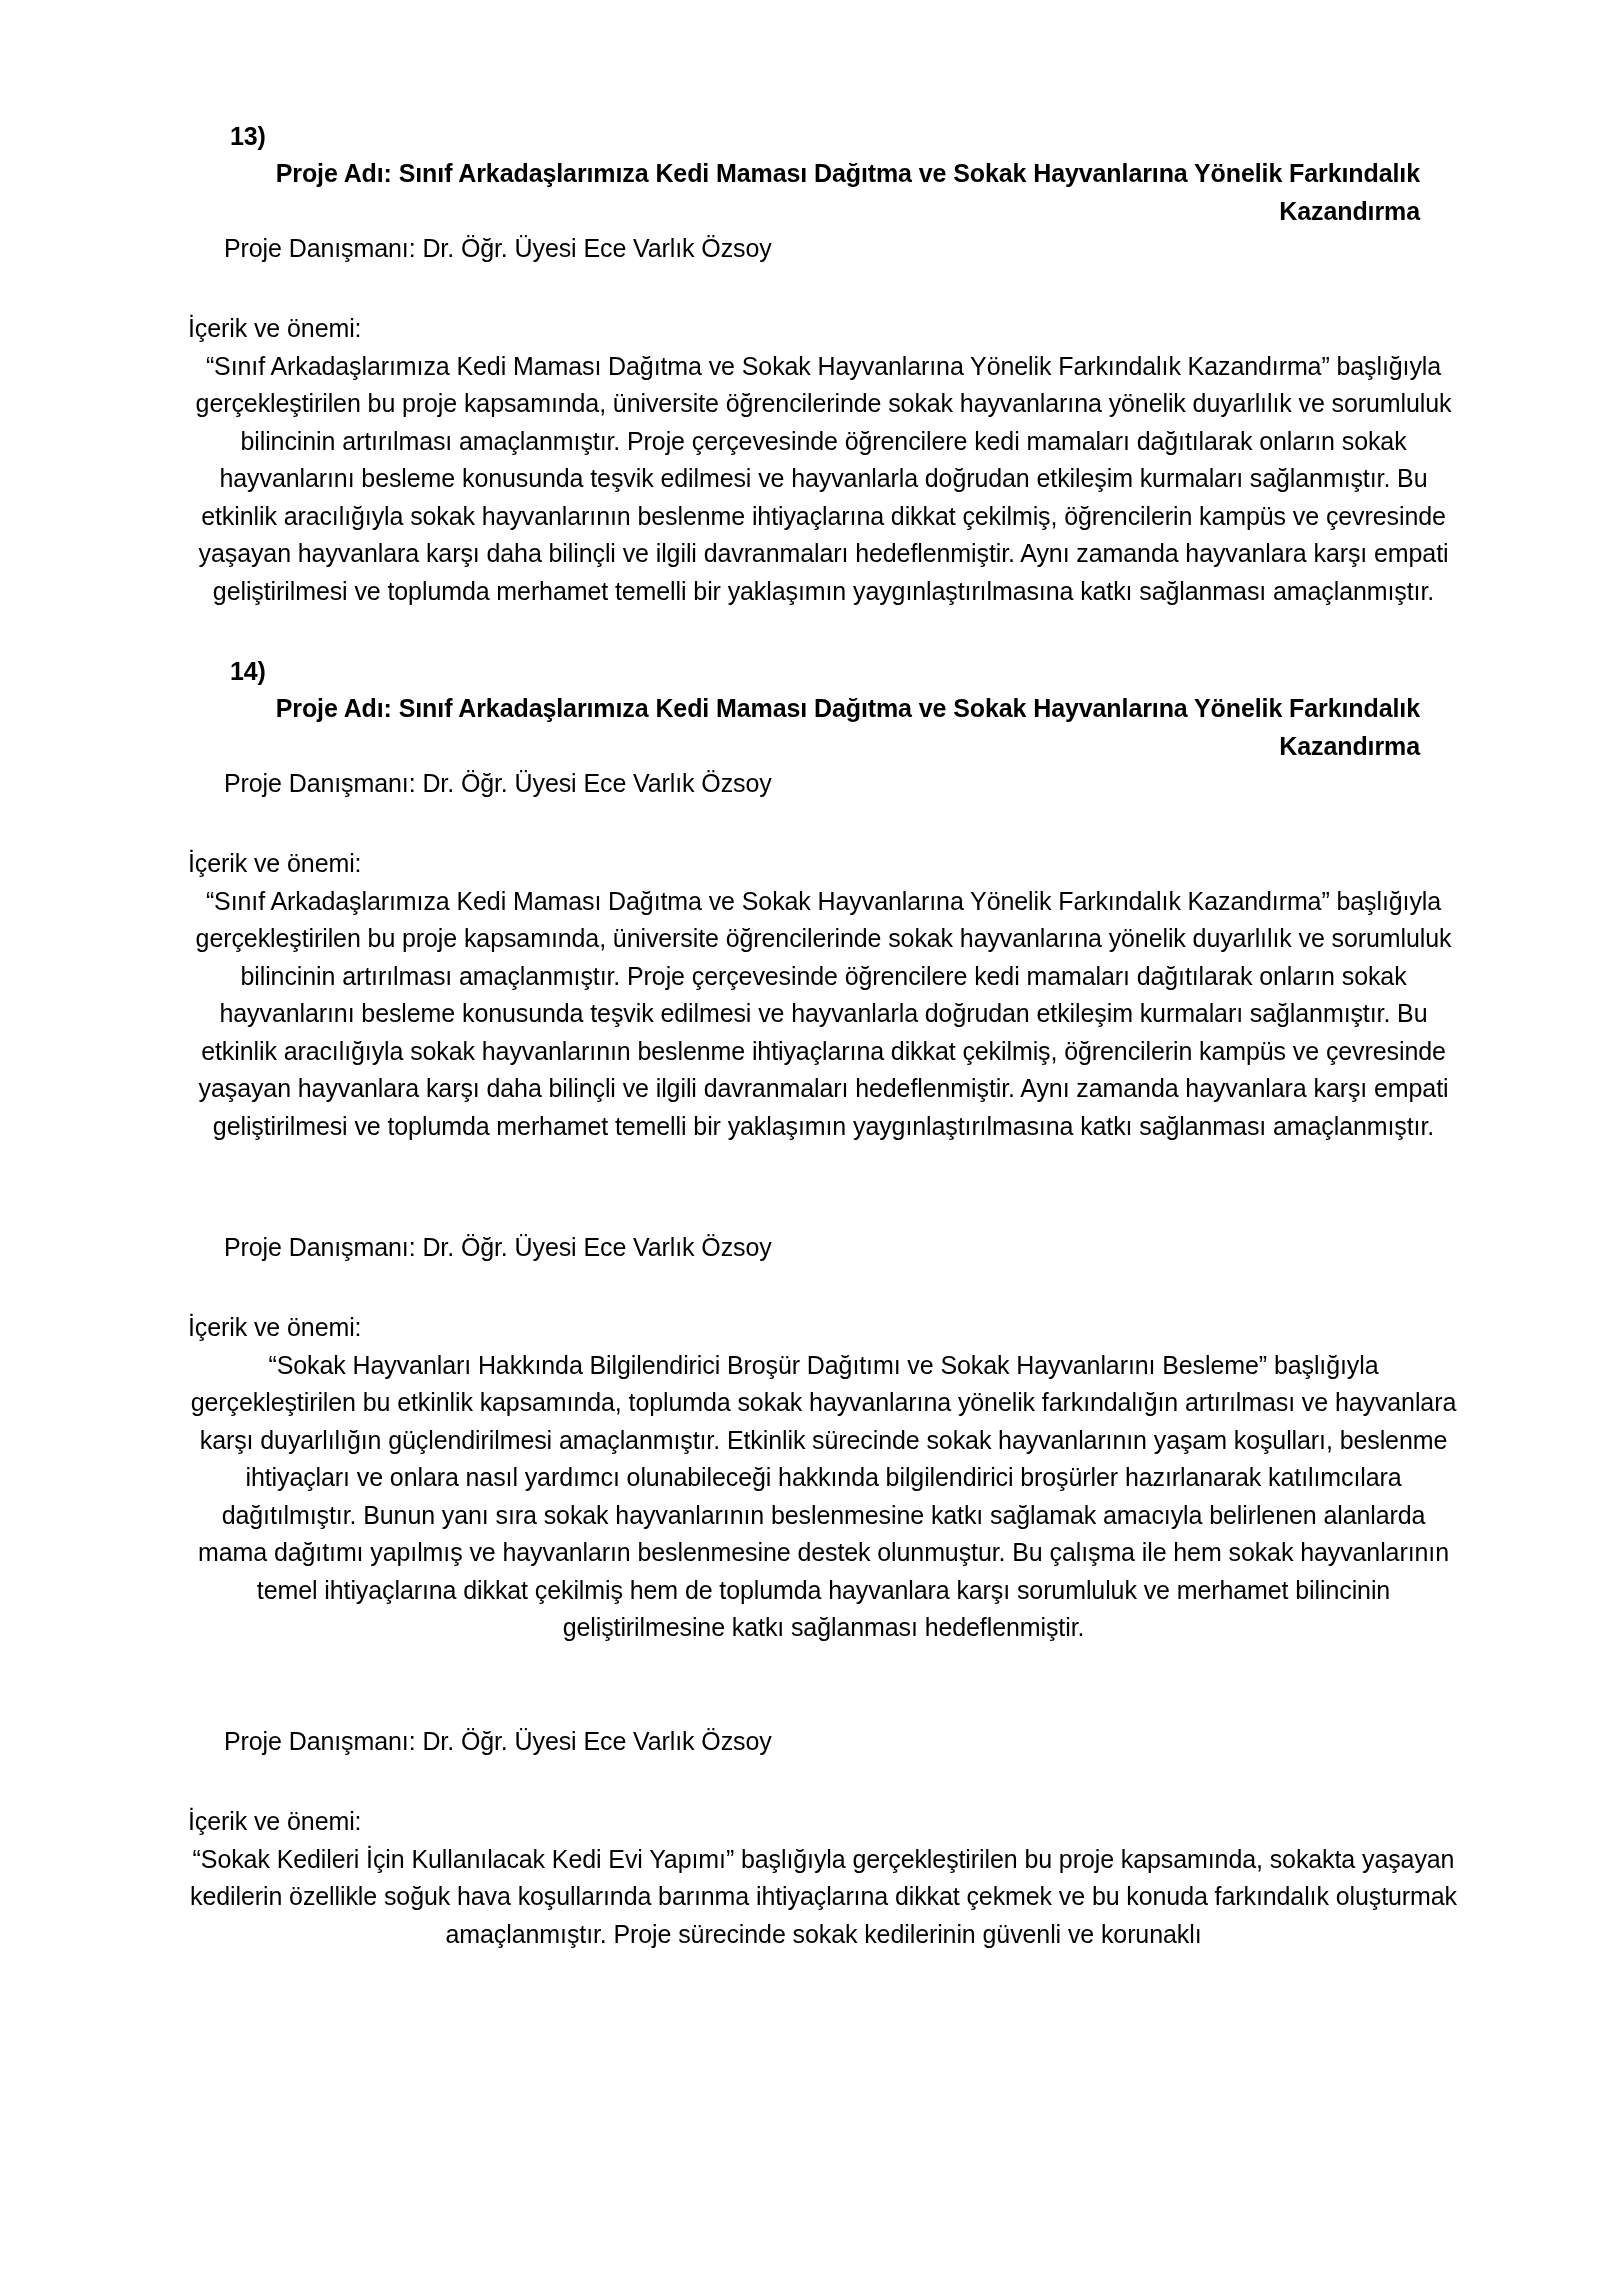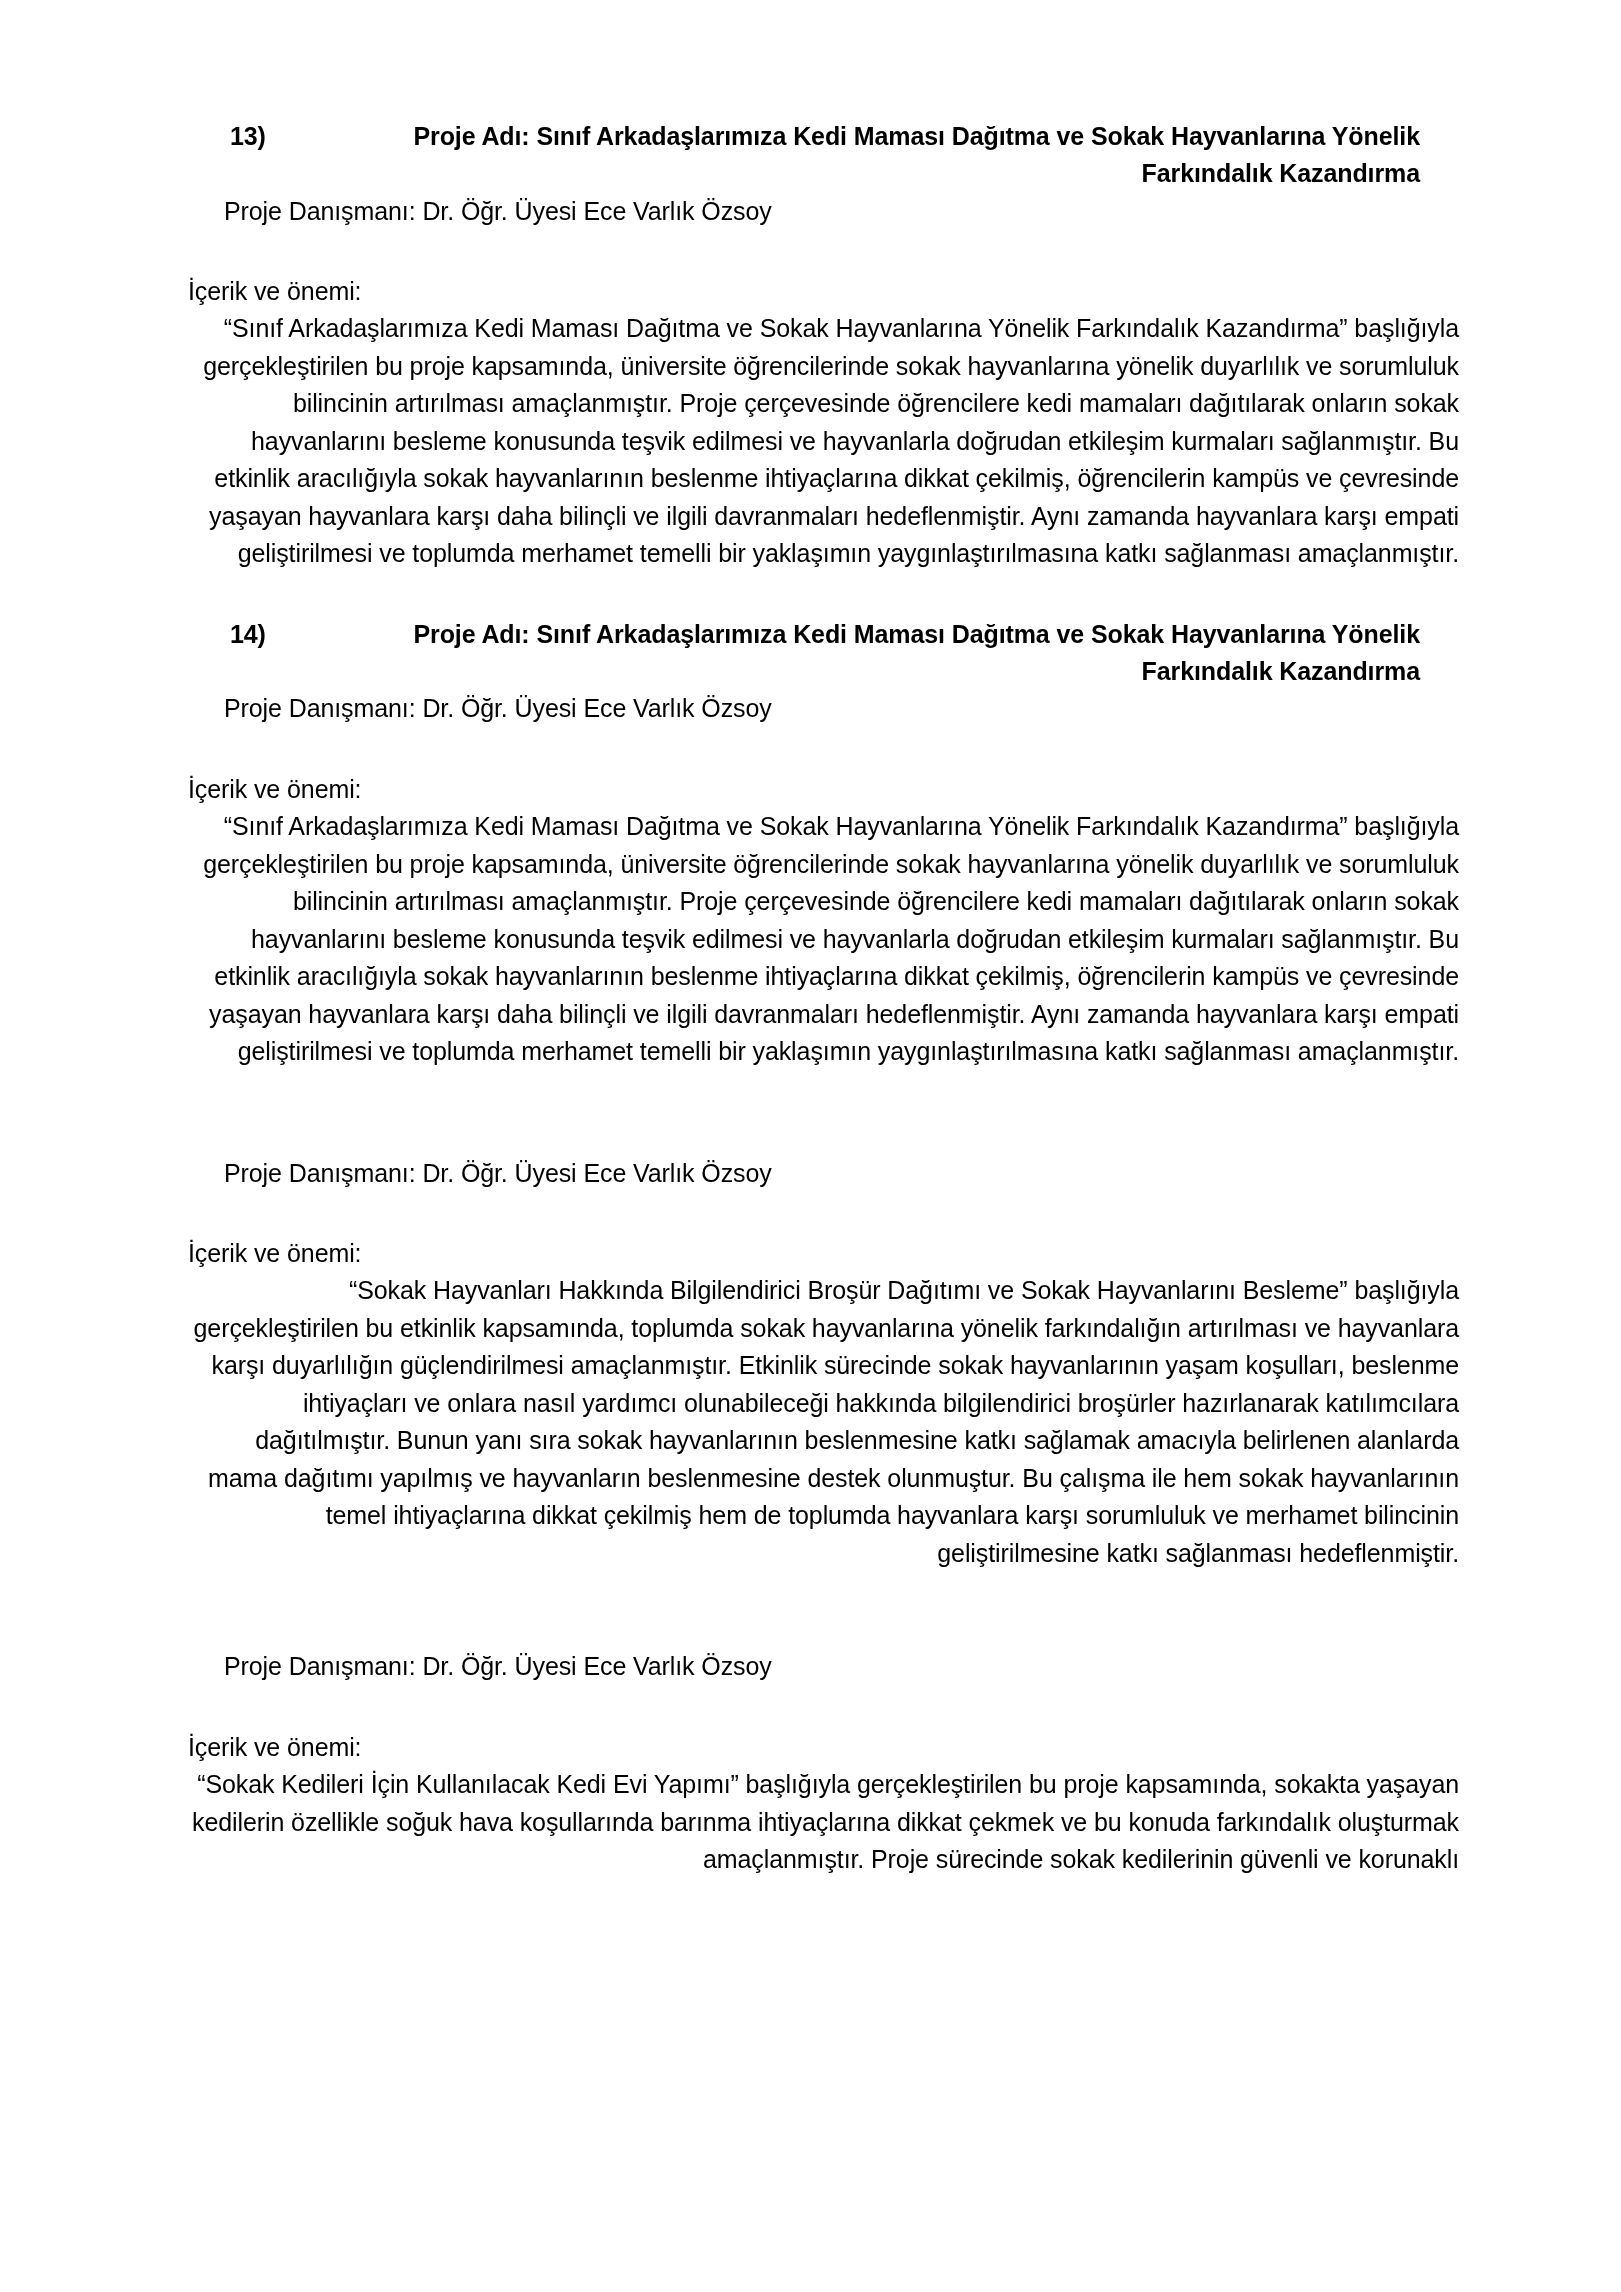--- a/index.html
+++ b/index.html
@@ -34,20 +34,21 @@
     margin: 0;
   }
   .project-heading {
     display: flex;
     align-items: flex-start;
     font-weight: bold;
     font-size: 25px;
     line-height: 1.49;
     margin-left: 42px;
     letter-spacing: -0.1px;
+    flex-direction: column;
   }
   .project-heading .num {
     flex: 0 0 auto;
     width: 47px;
     font-weight: bold;
   }
   .project-heading .title {
     flex: 1 1 auto;
     font-weight: bold;
     padding-right: 39px;
@@ -63,21 +64,21 @@
   .section-gap-lg { height: 76px; }
   .section-gap-xl { height: 84px; }
 
   .content-label {
     font-size: 25px;
     line-height: 1.5;
   }
   .content-text {
     font-size: 25px;
     line-height: 1.5;
-    text-align: right;
+    text-align: center;
     white-space: pre-line;
   }
 </style>
 </head>
 <body>
 
 <div class="page">
   <div class="doc-body">
 
     <div class="project-block">

